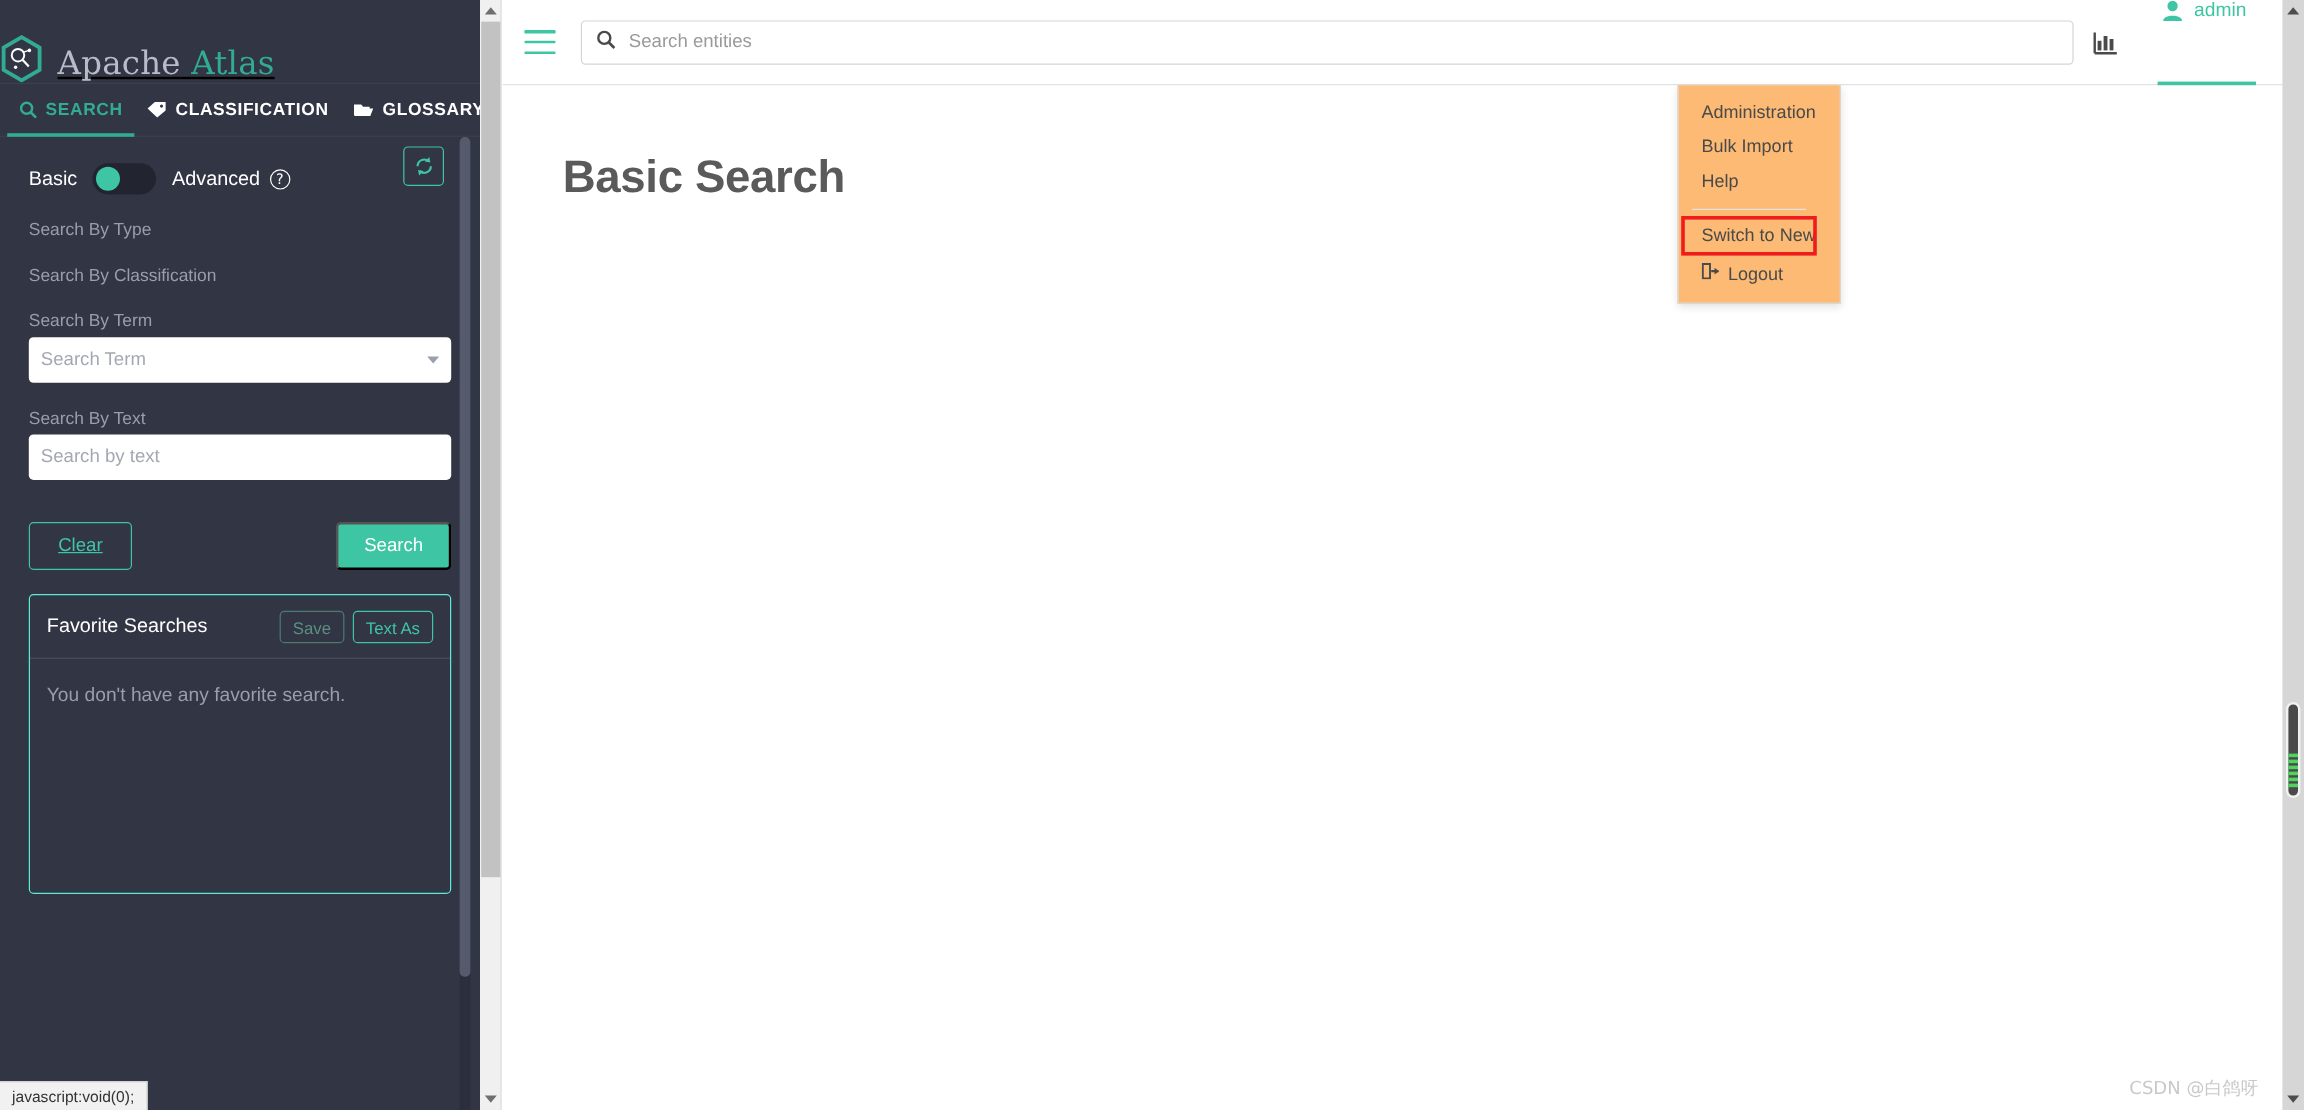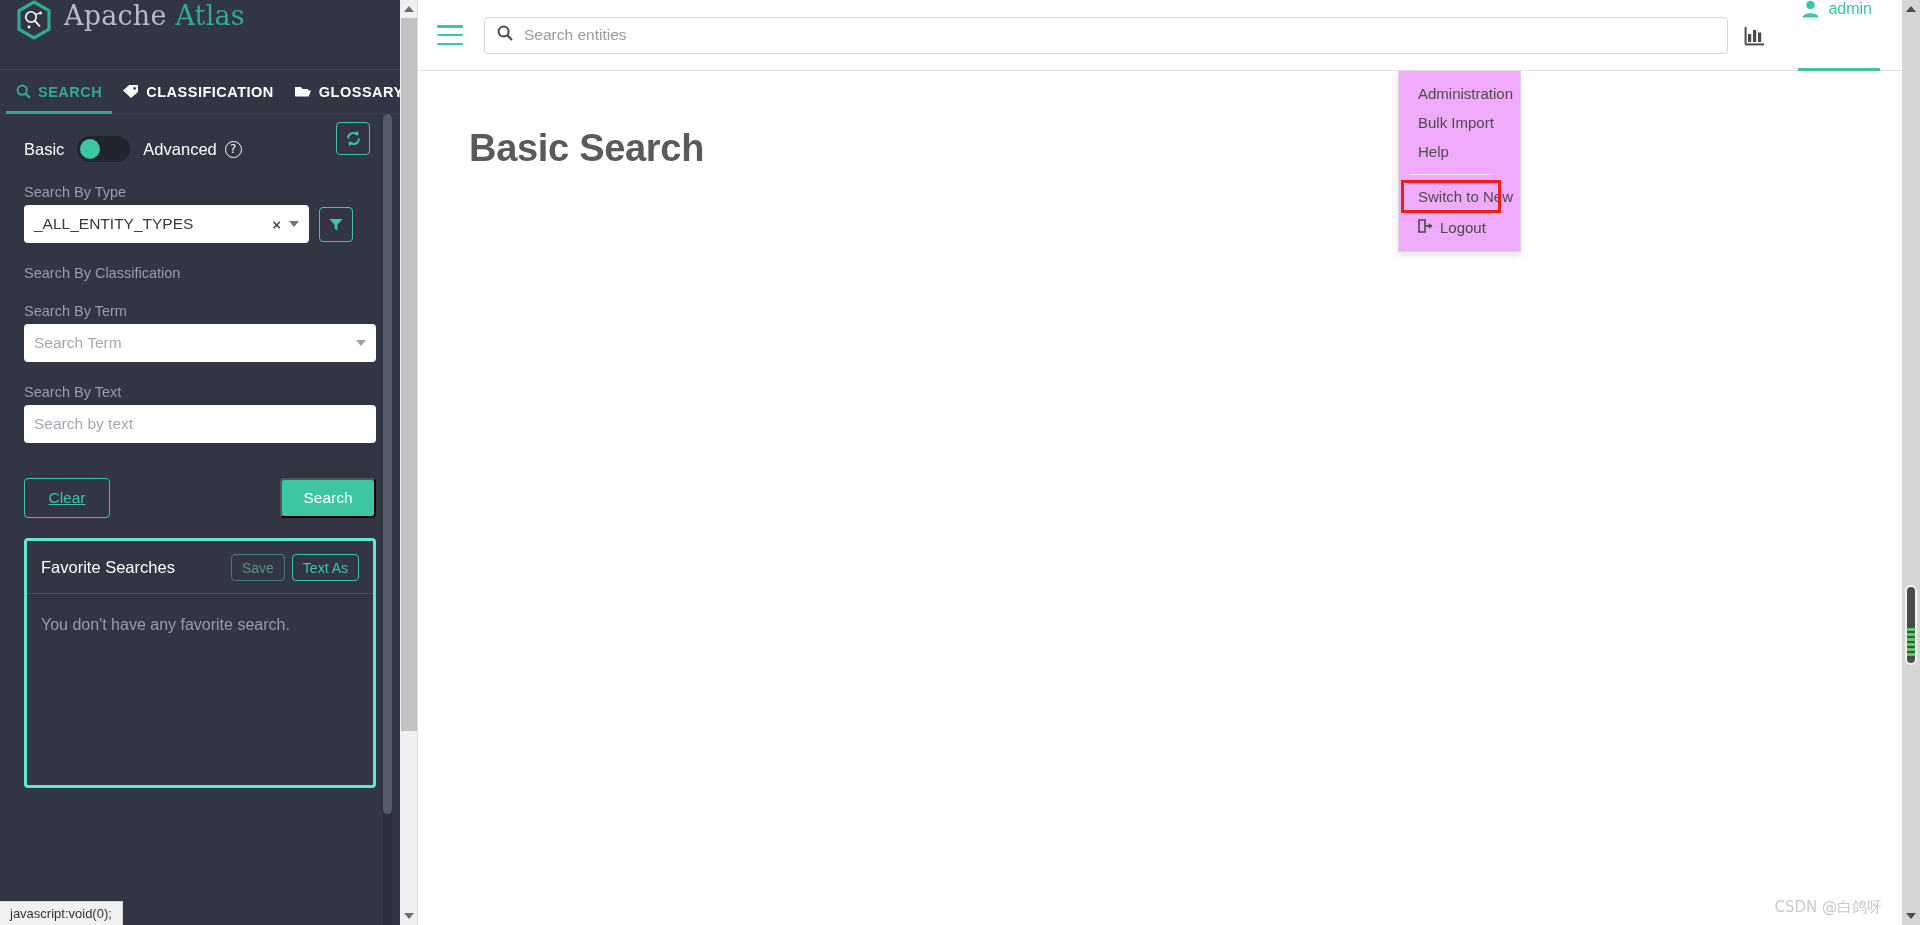--- a/index.html
+++ b/index.html
@@ -13,23 +13,23 @@
 
   
   .sidebar {
     position: absolute; left: 0; top: 0;
     width: 400px; height: 925px;
     background: #323544;
     display: flex; flex-direction: column;
   }
   .brand {
     height: 70px;
-    display: flex; align-items: flex-start;
-    padding-left: 16px;
+    display: flex; align-items: flex-end;
     border-bottom: 1px solid #3d4052;
+    text-decoration: underline;
   }
   .brand-logo { width: 36px; height: 40px; flex: 0 0 36px; }
   .brand-text {
     margin-left: 12px;
     font-size: 27px;
     letter-spacing: .2px;
     font-family: "DejaVu Serif", serif;
   }
   .brand-apache { color: #b8bcc8; }
   .brand-atlas { color: #32ab94; }
@@ -171,21 +171,21 @@
   }
   .btn-search {
     width: 96px;
     background: #3ec6a4;
     color: #ffffff;
     margin-left: auto;
   }
 
   .fav-panel {
     margin: 0 24px;
-    border: 3px solid #5eead4;
+    border: 1px solid #5eead4;
     border-radius: 4px;
     min-height: 250px;
   }
   .fav-head {
     display: flex; align-items: center;
     padding: 13px 14px 12px 14px;
     border-bottom: 1px solid #4a4e5e;
   }
   .fav-title { color: #ffffff; font-size: 16.5px; flex: 1; }
   .fav-btn {
@@ -296,22 +296,22 @@
   }
   .user-menu::after {
     content: ""; position: absolute;
     left: 0; right: -4px; bottom: 0; height: 3px;
     background: #3ec6a4;
   }
 
   .dropdown {
     position: absolute;
     left: 979px; top: 71px;
-    width: 123px;
-    background: #f0abfc;
+    width: 136px;
+    background: #fdba74;
     border: 1px solid #d9d9d9;
     border-top: none;
     box-shadow: 0 3px 7px rgba(0,0,0,.13);
     padding: 8px 17px 9px 0;
     z-index: 20;
   }
   .dd-item {
     padding: 6px 19px;
     font-size: 15px;
     color: #4a4a4a;
@@ -469,32 +469,20 @@
       <span class="toggle-label">Basic</span>
       <div class="toggle-switch">
         <div class="toggle-knob"></div>
       </div>
       <span class="toggle-label">Advanced</span>
       <span class="help-icon">?</span>
     </div>
 
     <div class="field-group">
       <div class="field-label">Search By Type</div>
-      <div class="field-row">
-        <div class="field-ctl narrow">
-          <span class="val">_ALL_ENTITY_TYPES</span>
-          <span class="clear-x">×</span>
-          <span class="caret"></span>
-        </div>
-        <button class="filter-btn">
-          <svg width="16" height="15" viewBox="0 0 16 15">
-            <polygon points="1.5,2 14.5,2 9.4,8 9.4,13.5 6.6,11.8 6.6,8" fill="#3ec6a4"></polygon>
-          </svg>
-        </button>
-      </div>
     </div>
 
     <div class="field-group">
       <div class="field-label">Search By Classification</div>
     </div>
 
     <div class="field-group">
       <div class="field-label">Search By Term</div>
       <div class="field-row">
         <div class="field-ctl">

